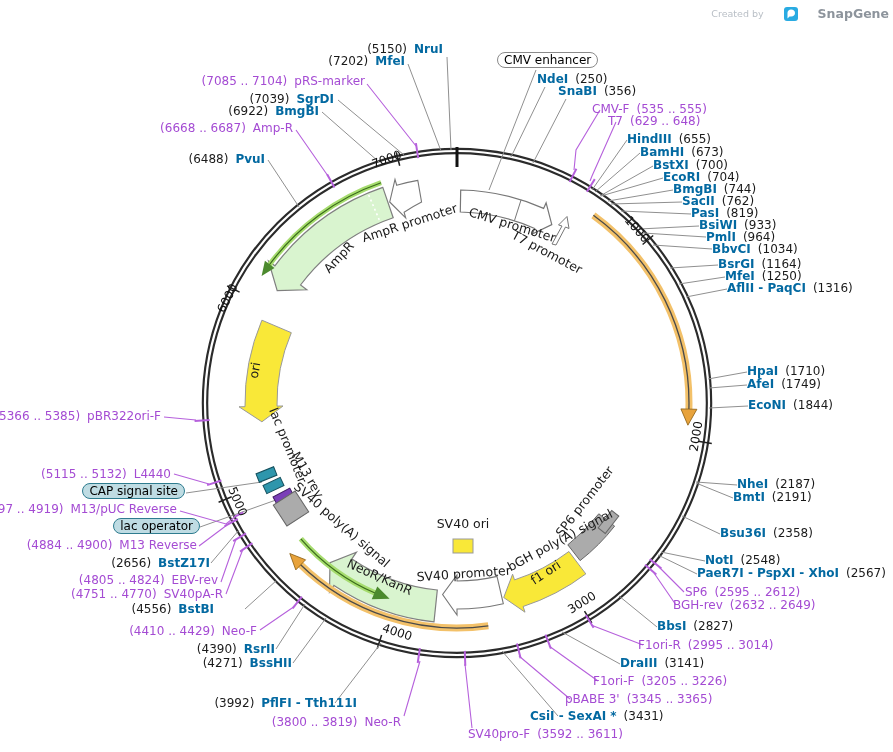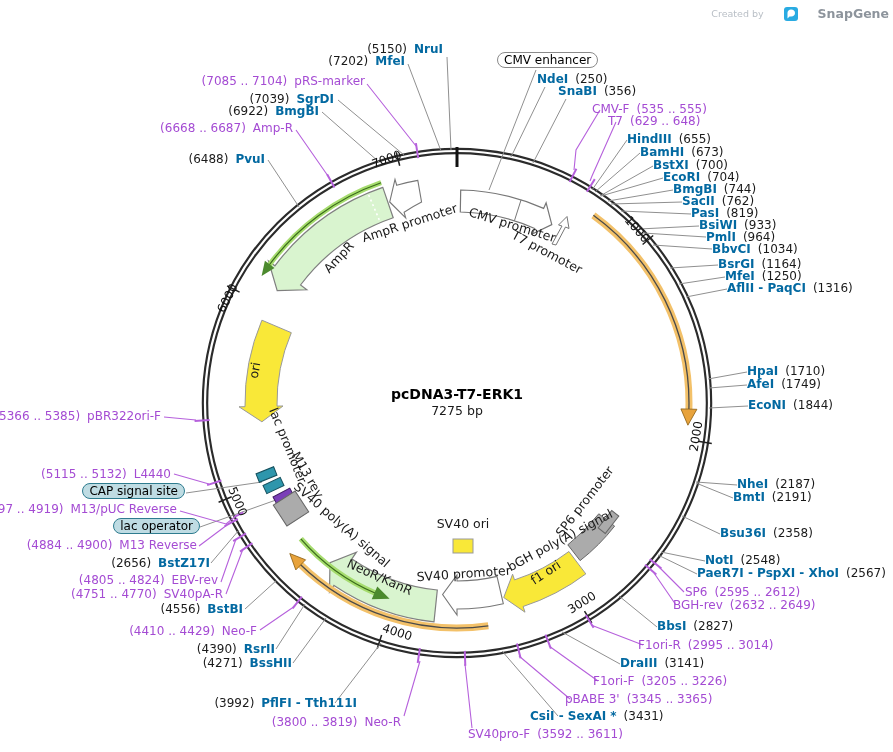--- a/index.html
+++ b/index.html
@@ -140,24 +140,20 @@
     <text class="feattext" transform="translate(339,528) rotate(41)" text-anchor="middle">SV40 poly(A) signal</text>
     <text class="feattext" transform="translate(378,581) rotate(24)" text-anchor="middle">NeoR/KanR</text>
     <text class="feattext" transform="translate(464,578) rotate(-4)" text-anchor="middle">SV40 promoter</text>
     <text class="feattext" transform="translate(463,528)" text-anchor="middle">SV40 ori</text>
     <text class="feattext" transform="translate(548,576) rotate(-33)" text-anchor="middle">f1 ori</text>
     <text class="feattext" transform="translate(562,544) rotate(-28)" text-anchor="middle">bGH poly(A) signal</text>
     <text class="feattext" transform="translate(588,504) rotate(-52)" text-anchor="middle">SP6 promoter</text>
   </g>
 </svg>
 
-<div id="title">
-  <div class="pname">pcDNA3-T7-ERK1</div>
-  <div class="psize">7275 bp</div>
-</div>
 
 <div id="wm">
   <span class="created">Created by</span>
   <svg width="14" height="14" viewBox="0 0 14 14">
     <rect x="0" y="0" width="14" height="14" rx="3" fill="#29ABE2"></rect>
     <path d="M7,2.5 C9.5,2.5 11,4 11,6 C11,8 9.5,9.5 7.2,9.5 L5.5,9.5 L3.5,11.5 L3.5,5.8 C3.5,3.8 5,2.5 7,2.5 Z" fill="#ffffff"></path>
   </svg>
   <span class="brand">SnapGene</span>
 </div>
 
@@ -172,21 +168,21 @@
 <div class="lbl" style="right:574px;top:105px"><span class="pos">(6922)</span><span class="name sp2">BmgBI</span></div>
 <div class="lbl primer" style="right:600px;top:122px"><span class="pos">(6668 .. 6687)</span><span class="name sp2">Amp-R</span></div>
 <div class="lbl" style="right:628px;top:153px"><span class="pos">(6488)</span><span class="name sp2">PvuI</span></div>
 <div class="lbl primer" style="right:732px;top:410px"><span class="pos">(5366 .. 5385)</span><span class="name sp2">pBR322ori-F</span></div>
 <div class="lbl primer" style="right:722px;top:468px"><span class="pos">(5115 .. 5132)</span><span class="name sp2">L4440</span></div>
 <div class="lbl primer" style="right:716px;top:503px"><span class="pos">(4897 .. 4919)</span><span class="name sp2">M13/pUC Reverse</span></div>
 <div class="lbl primer" style="right:696px;top:539px"><span class="pos">(4884 .. 4900)</span><span class="name sp2">M13 Reverse</span></div>
 <div class="lbl" style="right:683px;top:557px"><span class="pos">(2656)</span><span class="name sp2">BstZ17I</span></div>
 <div class="lbl primer" style="right:675px;top:574px"><span class="pos">(4805 .. 4824)</span><span class="name sp2">EBV-rev</span></div>
 <div class="lbl primer" style="right:670px;top:588px"><span class="pos">(4751 .. 4770)</span><span class="name sp2">SV40pA-R</span></div>
-<div class="lbl" style="right:650px;top:603px"><span class="pos">(4556)</span><span class="name sp2">BstBI</span></div>
+<div class="lbl" style="right:679px;top:603px"><span class="pos">(4556)</span><span class="name sp2">BstBI</span></div>
 <div class="lbl primer" style="right:636px;top:625px"><span class="pos">(4410 .. 4429)</span><span class="name sp2">Neo-F</span></div>
 <div class="lbl" style="right:618px;top:643px"><span class="pos">(4390)</span><span class="name sp2">RsrII</span></div>
 <div class="lbl" style="right:601px;top:657px"><span class="pos">(4271)</span><span class="name sp2">BssHII</span></div>
 <div class="lbl" style="right:536px;top:697px"><span class="pos">(3992)</span><span class="name sp2">PflFI - Tth111I</span></div>
 <div class="lbl primer" style="right:492px;top:716px"><span class="pos">(3800 .. 3819)</span><span class="name sp2">Neo-R</span></div>
 
 <div class="lbl" style="left:537px;top:73px"><span class="name">NdeI</span><span class="pos sp2">(250)</span></div>
 <div class="lbl" style="left:558px;top:85px"><span class="name">SnaBI</span><span class="pos sp2">(356)</span></div>
 <div class="lbl primer" style="left:592px;top:103px"><span class="name">CMV-F</span><span class="pos sp2">(535 .. 555)</span></div>
 <div class="lbl primer" style="left:608px;top:115px"><span class="name">T7</span><span class="pos sp2">(629 .. 648)</span></div>

